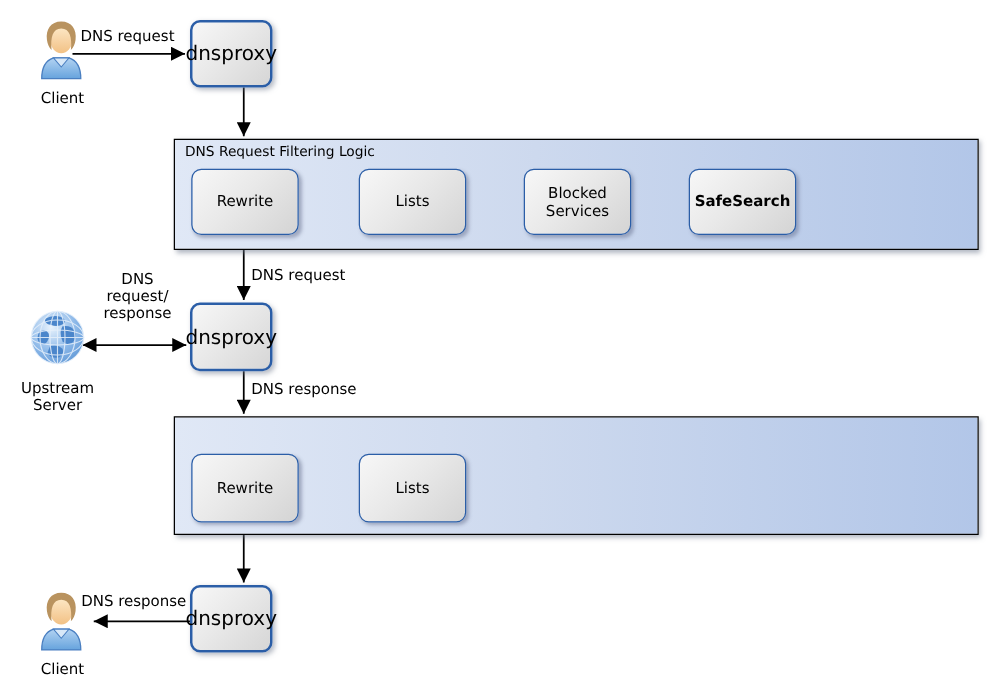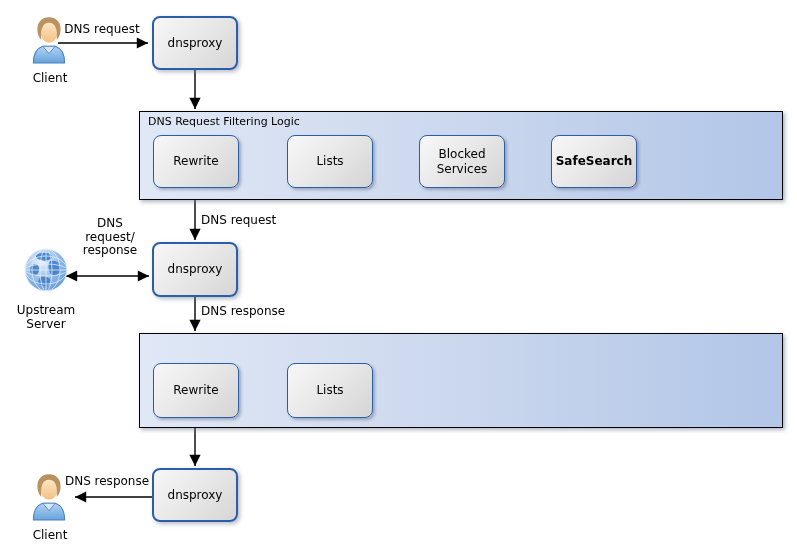--- a/index.html
+++ b/index.html
@@ -3,26 +3,26 @@
 <meta charset="utf-8">
 <style>
   html,body{margin:0;padding:0;background:#ffffff;}
   .canvas{
     position:relative;width:797px;height:558px;background:#ffffff;
     font-family:"DejaVu Sans","Liberation Sans",sans-serif;color:#000;
     overflow:hidden;
   }
   .overlay{position:absolute;left:0;top:0;pointer-events:none;}
   .proxy-node{
-    position:absolute;width:86px;height:54px;box-sizing:border-box;
+    position:absolute;width:66px;height:54px;box-sizing:border-box;
     display:flex;align-items:center;justify-content:center;
     background:linear-gradient(135deg,#f7f7f7 0%,#e9e9e9 45%,#d6d6d6 100%);
     border:2px solid #2b5ea7;border-radius:8px;
     box-shadow:2px 2px 4px rgba(110,120,140,.5);
-    font-size:12px;text-align:center;line-height:1.2;
+    font-size:16px;text-align:center;line-height:1.2;
   }
   .fcontainer{
     position:absolute;left:139px;width:644px;box-sizing:border-box;
     background:linear-gradient(90deg,#e0e8f6 0%,#cdd9ee 45%,#b2c6e8 100%);
     border:1.5px solid #000;
     box-shadow:2px 2px 4px rgba(110,120,140,.55);
   }
   .fcontainer .ftitle{position:absolute;left:8px;top:3px;font-size:11px;white-space:nowrap;}
   .inner-box{
     position:absolute;width:86px;height:53px;box-sizing:border-box;

